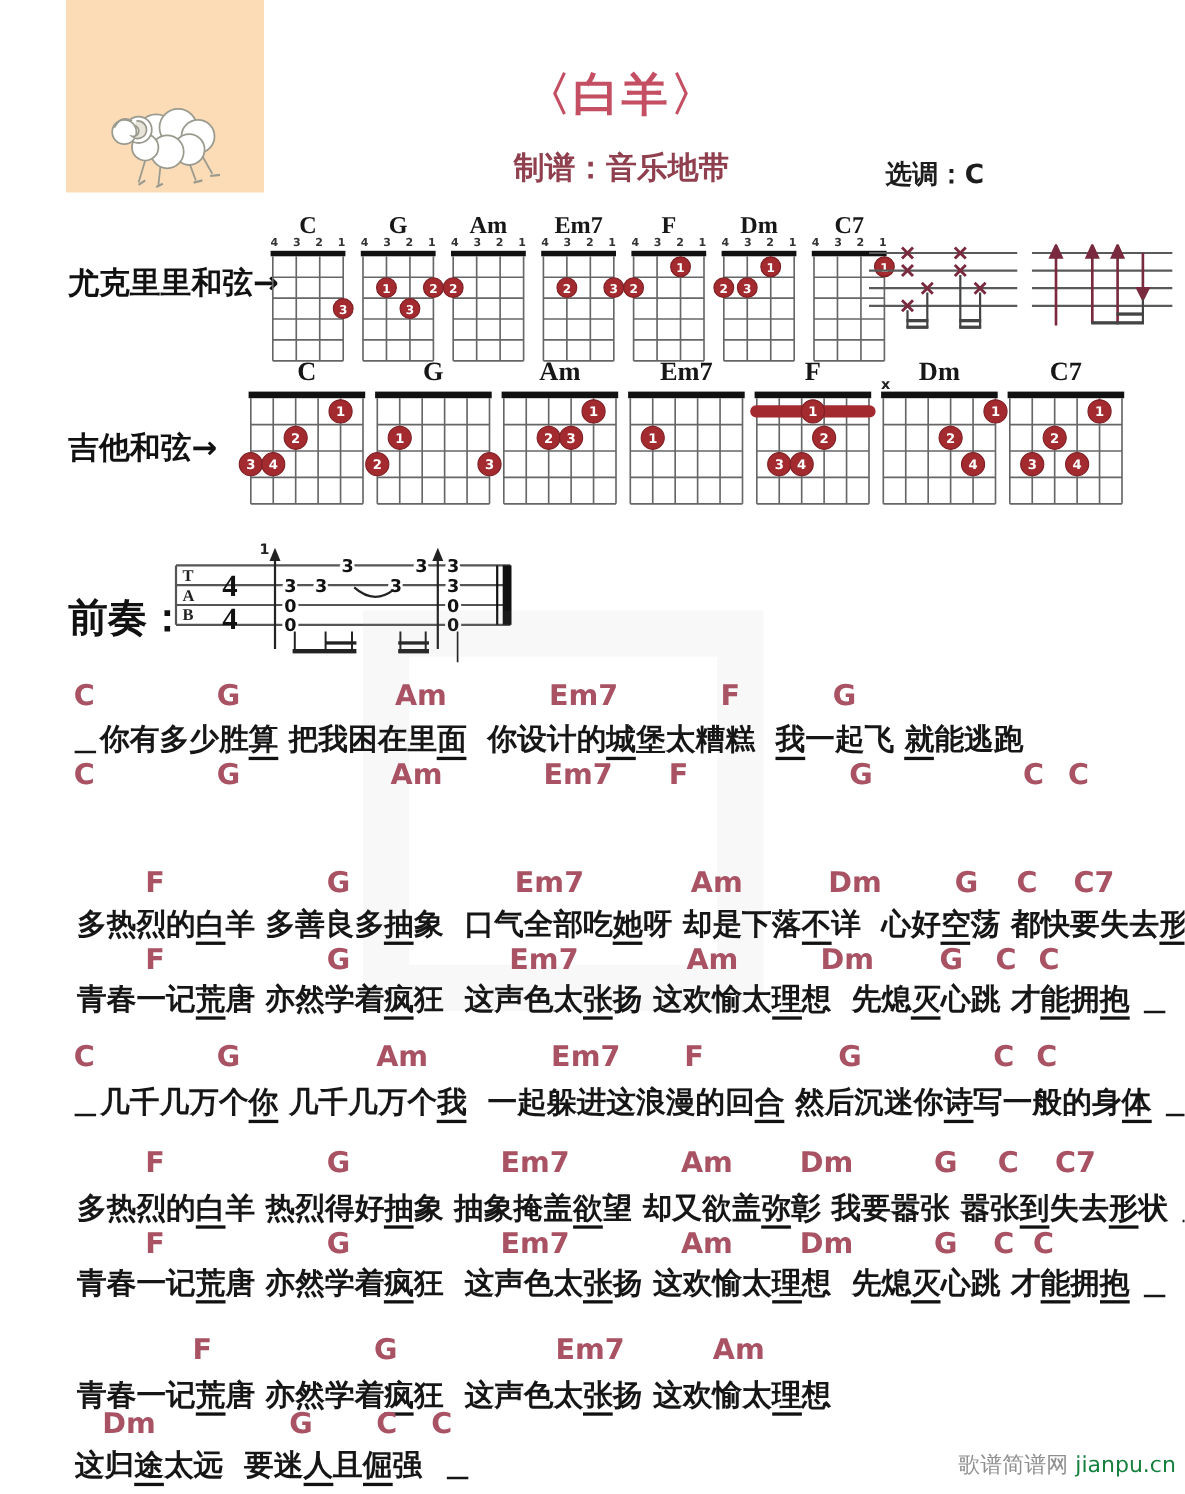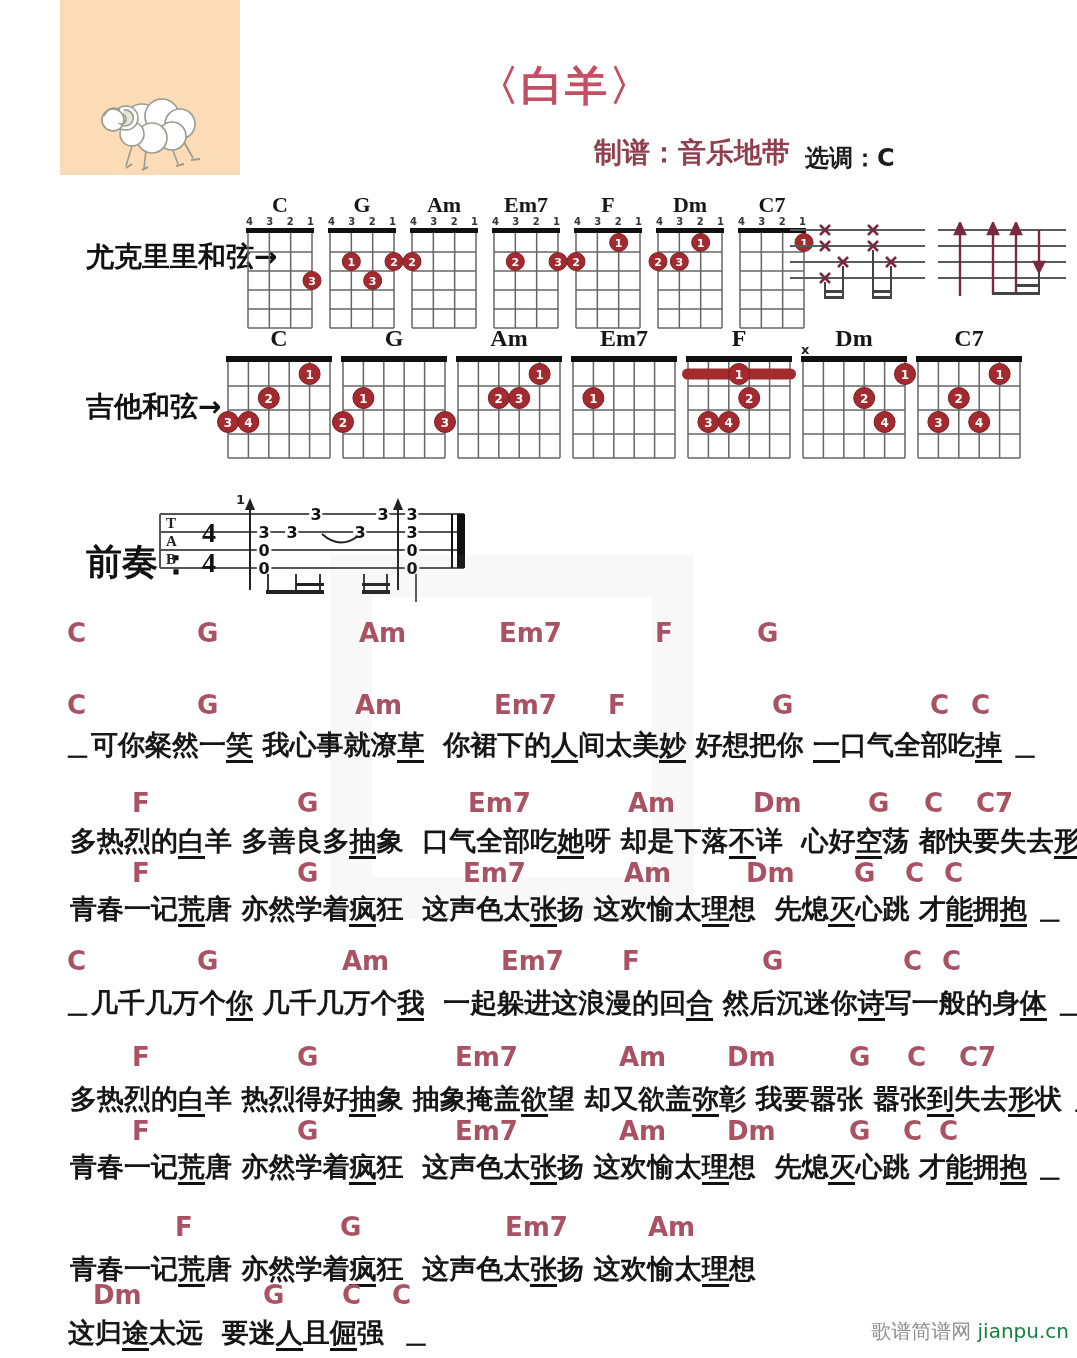--- a/index.html
+++ b/index.html
@@ -3,25 +3,25 @@
 <meta charset="utf-8">
 <style>
   html,body{margin:0;padding:0;background:#fff;}
   .page{position:relative;width:1077px;height:1358px;background:#fff;overflow:hidden;
         font-family:"DejaVu Sans","Liberation Sans",sans-serif;}
   
   .logo{position:absolute;left:60px;top:0;width:180px;height:175px;background:#fbdcb6;}
   .logo svg{position:absolute;left:20px;bottom:4px;}
   .title{position:absolute;left:340px;top:58px;width:450px;text-align:center;
          font-size:42px;font-weight:bold;color:#c44f63;letter-spacing:2px;}
-  .credit{position:absolute;left:340px;top:134px;width:450px;text-align:right;
+  .credit{position:absolute;left:340px;top:134px;width:450px;text-align:center;
           font-size:28px;font-weight:bold;color:#8f3f4d;}
   .hinfo{position:absolute;left:805px;font-size:24px;font-weight:600;color:#1d1d1d;white-space:nowrap;}
   
-  .seclabel{position:absolute;font-size:28px;font-weight:bold;color:#111;white-space:nowrap;margin-left:24px;}
+  .seclabel{position:absolute;font-size:28px;font-weight:bold;color:#111;white-space:nowrap;}
   
   .chordrow{position:absolute;display:flex;}
   .cbox{display:flex;flex-direction:column;align-items:center;}
   .cname{font-family:"Liberation Serif","DejaVu Serif",serif;font-weight:bold;color:#171717;line-height:1;}
   .slabels{display:flex;justify-content:space-between;font-size:10px;color:#333;font-weight:bold;}
   .cbox svg{overflow:visible;}
   
   .lyric-line{position:absolute;left:0;right:0;height:80px;}
   .ch{position:absolute;top:0;font-size:26px;font-weight:600;color:#a85264;line-height:1;}
   .lyr{position:absolute;font-size:27px;font-weight:bold;color:#161616;white-space:pre;
@@ -506,31 +506,31 @@
   <div class="wm-ring"></div>
 
   <div id="lyrics">
       <div class="lyric-line" style="top: 620px;">
         <span class="ch" style="left: 67px;">C</span>
         <span class="ch" style="left: 197px;">G</span>
         <span class="ch" style="left: 359px;">Am</span>
         <span class="ch" style="left: 499px;">Em7</span>
         <span class="ch" style="left: 655px;">F</span>
         <span class="ch" style="left: 757px;">G</span>
+        <div class="lyr" style="left: 64px; top: 36px;"><span>＿你有多少胜</span><span class="u">算</span><span> 把我困在里</span><span class="u">面</span><span>  你设计的</span><span class="u">城</span><span>堡太糟糕  </span><span class="u">我</span><span>一起飞 </span><span class="u">就</span><span>能逃跑</span></div>
       </div>
       <div class="lyric-line" style="top: 692px;">
         <span class="ch" style="left: 67px;">C</span>
         <span class="ch" style="left: 197px;">G</span>
         <span class="ch" style="left: 355px;">Am</span>
         <span class="ch" style="left: 494px;">Em7</span>
         <span class="ch" style="left: 608px;">F</span>
         <span class="ch" style="left: 772px;">G</span>
         <span class="ch" style="left: 930px;">C</span>
         <span class="ch" style="left: 971px;">C</span>
-        <div class="lyr" style="left: 64px; top: 36px;"><span>＿可你粲然一</span><span class="u">笑</span><span> 我心事就潦</span><span class="u">草</span><span>  你裙下的</span><span class="u">人</span><span>间太美</span><span class="u">妙</span><span> 好想把你 </span><span class="u">一</span><span>口气全部吃</span><span class="u">掉</span><span> ＿</span></div>
       </div>
       <div class="lyric-line" style="top: 790px;">
         <span class="ch" style="left: 132px;">F</span>
         <span class="ch" style="left: 297px;">G</span>
         <span class="ch" style="left: 468px;">Em7</span>
         <span class="ch" style="left: 628px;">Am</span>
         <span class="ch" style="left: 753px;">Dm</span>
         <span class="ch" style="left: 868px;">G</span>
         <span class="ch" style="left: 924px;">C</span>
         <span class="ch" style="left: 976px;">C7</span>

